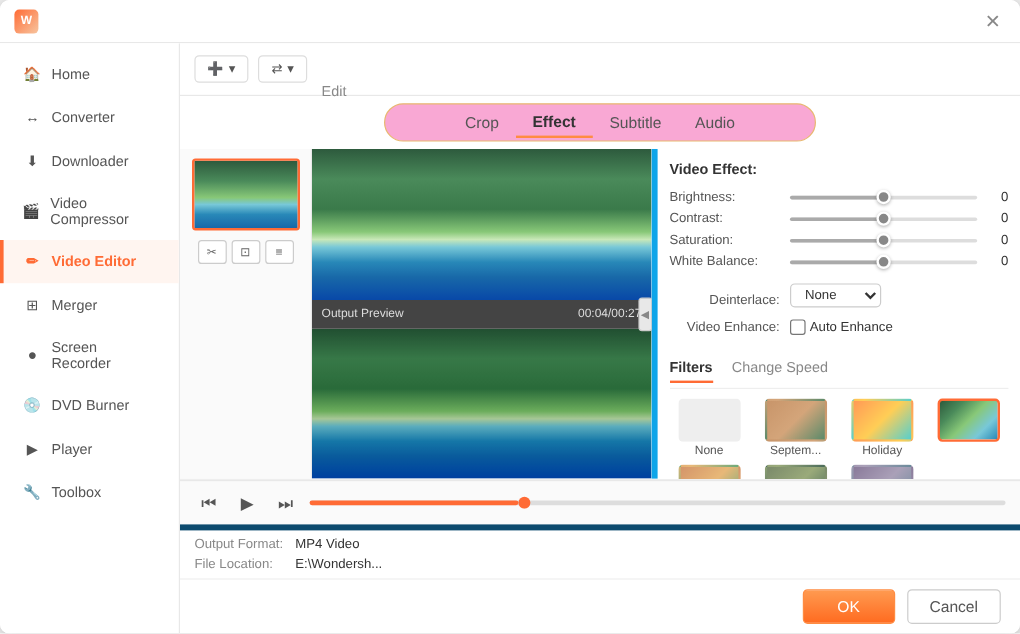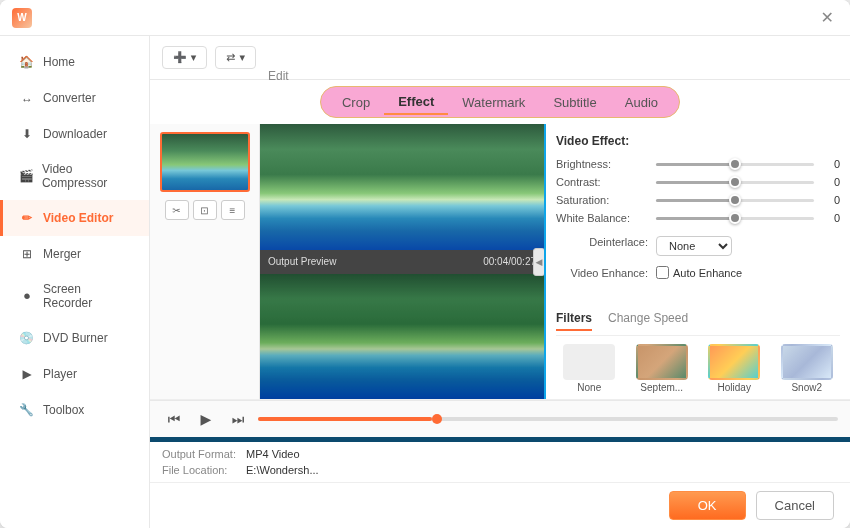--- a/index.html
+++ b/index.html
@@ -66,32 +66,32 @@
 
     .section-label { font-size: 12px; color: #333; font-weight: 600; margin-bottom: 8px; }
 
     .slider-row { display: flex; align-items: center; margin-bottom: 6px; }
     .slider-label { width: 100px; text-align: left; color: #555; font-size: 11px; padding-right: 8px; }
     .slider-track { flex: 1; height: 3px; background: #ddd; border-radius: 2px; position: relative; }
     .slider-fill { height: 100%; background: #aaa; border-radius: 2px; width: 50%; }
     .slider-thumb { width: 12px; height: 12px; background: #888; border-radius: 50%; position: absolute; top: -4.5px; left: 50%; border: 2px solid #fff; box-shadow: 0 1px 3px rgba(0,0,0,0.3); }
     .slider-value { width: 20px; text-align: right; color: #333; font-size: 11px; margin-left: 6px; }
 
-    .deinterlace-row { display: flex; align-items: flex-start; margin: 6px 0; }
+    .deinterlace-row { display: flex; align-items: flex-end; margin: 6px 0; }
     .deinterlace-label { width: 100px; text-align: right; color: #555; font-size: 11px; padding-right: 8px; }
     .deinterlace-select { border: 1px solid #ccc; border-radius: 4px; padding: 2px 8px; font-size: 11px; color: #333; background: #fff; cursor: pointer; }
 
     .enhance-row { display: flex; align-items: center; margin: 4px 0 8px 0; }
     .enhance-checkbox { margin-right: 4px; }
     .enhance-text { font-size: 11px; color: #333; }
 
     .divider-line { height: 1px; background: #eee; margin: 6px 0; }
 
     
-    .filter-tabs { display: flex; gap: 16px; margin-bottom: 8px; border-bottom: 1px solid #eee; padding-bottom: 4px; margin-top: 12px; }
+    .filter-tabs { display: flex; gap: 16px; margin-bottom: 8px; border-bottom: 1px solid #eee; padding-bottom: 4px; }
     .filter-tab { font-size: 12px; color: #888; cursor: pointer; padding-bottom: 4px; }
     .filter-tab.active { color: #333; border-bottom: 2px solid #ff6b35; font-weight: 600; }
 
     .filters-grid { display: grid; grid-template-columns: repeat(4, 1fr); gap: 6px; margin-bottom: 8px; }
     .filter-item { display: flex; flex-direction: column; align-items: center; gap: 2px; cursor: pointer; }
     .filter-thumb { width: 52px; height: 36px; border-radius: 4px; overflow: hidden; border: 2px solid transparent; position: relative; }
     .filter-thumb.selected { border-color: #ff6b35; }
     .filter-name { font-size: 10px; color: #555; text-align: center; }
 
     
@@ -192,37 +192,36 @@
           <span>▾</span>
         </div>
         <span style="font-size:12px;color:#888;margin-left:4px;margin-top:36px;">Edit</span>
       </div>
 
       <div style="flex:1;display:flex;flex-direction:column;overflow:hidden;position:relative;">
 
         <div class="tab-strip" style="border:1.5px solid #e8b870;border-radius:20px;margin:6px auto;width:360px;padding:2px 4px;display:flex;justify-content:center;gap:0;background:#f9a8d4;height:32px;align-items:center;">
           <div class="tab-item" style="font-size:13px;padding:4px 14px;color:#555;cursor:pointer;border-bottom:none;">Crop</div>
           <div class="tab-item active" style="font-size:13px;padding:4px 14px;color:#333;font-weight:600;cursor:pointer;border-bottom:2px solid #ff8c42;">Effect</div>
-          <div class="tab-item" style="font-size:13px;padding:4px 14px;color:#555;cursor:pointer;border-bottom:none;">Watermark</div>
           <div class="tab-item" style="font-size:13px;padding:4px 14px;color:#555;cursor:pointer;border-bottom:none;">Subtitle</div>
           <div class="tab-item" style="font-size:13px;padding:4px 14px;color:#555;cursor:pointer;border-bottom:none;">Audio</div>
         </div>
 
         <div class="top-section" style="flex:1;overflow:hidden;">
 
           <div class="thumbnails-panel">
             <div class="thumbnail-item selected" style="background:linear-gradient(180deg,#2d5a3d 0%,#4a8a5a 30%,#88c878 55%,#78c8d8 65%,#2888b8 80%,#1868a8 100%);"></div>
             <div class="thumbnail-tools">
               <div class="thumb-tool">✂</div>
               <div class="thumb-tool">⊡</div>
               <div class="thumb-tool">≡</div>
             </div>
           </div>
 
-          <div class="video-previews" style="width:300px;border-right:2px solid #0ea5e9;">
+          <div class="video-previews" style="width:300px;border-right:5px solid #0ea5e9;">
             <div class="preview-section" style="flex:1;height:50%;position:relative;">
               <div class="beach-video beach-top"></div>
             </div>
             <div style="height:24px;background:#444;display:flex;align-items:center;padding:0 8px;justify-content:space-between;">
               <span style="color:#ddd;font-size:10px;">Output Preview</span>
               <span style="color:#ddd;font-size:10px;">00:04/00:27</span>
             </div>
             <div class="preview-section" style="flex:1;height:calc(50% - 24px);position:relative;">
               <div class="beach-video beach-bottom"></div>
             </div>
@@ -296,24 +295,20 @@
               </div>
               <div class="filter-item">
                 <div class="filter-thumb f-september"></div>
                 <span class="filter-name">Septem...</span>
               </div>
               <div class="filter-item">
                 <div class="filter-thumb f-holiday"></div>
                 <span class="filter-name">Holiday</span>
               </div>
               <div class="filter-item">
-                <div class="filter-thumb f-snow2"></div>
-                <span class="filter-name">Snow2</span>
-              </div>
-              <div class="filter-item">
                 <div class="filter-thumb f-aibao selected"></div>
 
               </div>
               <div class="filter-item">
                 <div class="filter-thumb f-sunkissed"></div>
 
               </div>
               <div class="filter-item">
                 <div class="filter-thumb f-willow"></div>
 

